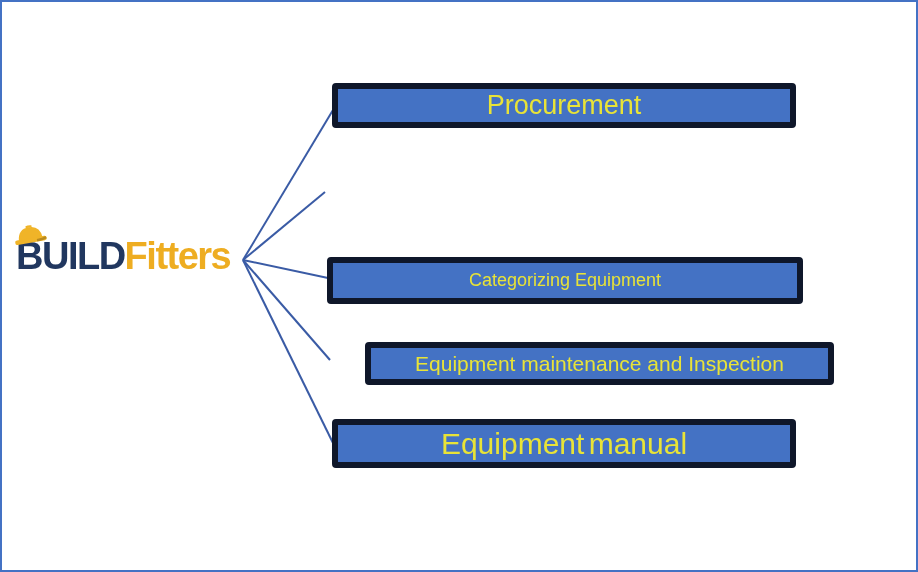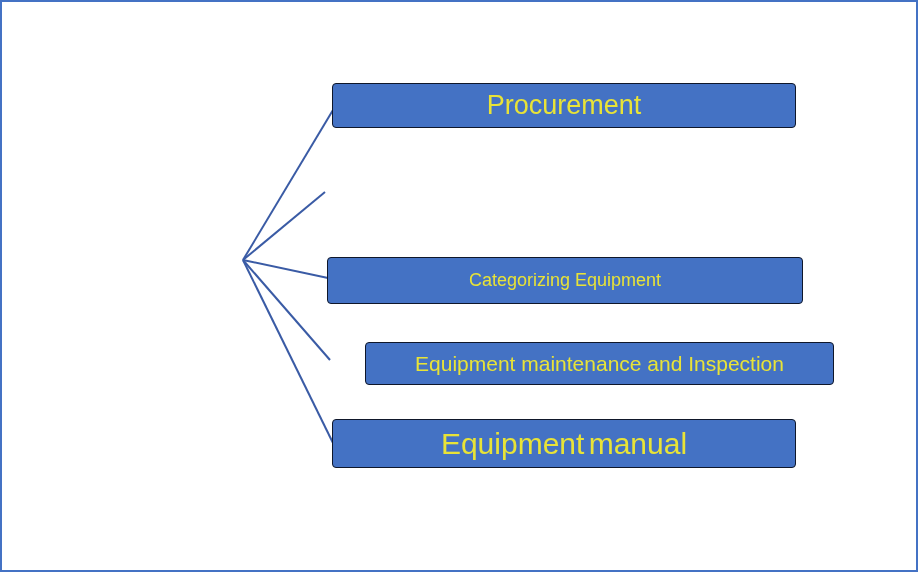--- a/index.html
+++ b/index.html
@@ -46,39 +46,48 @@
     position: absolute;
     left: 0;
     top: 0;
     pointer-events: none;
   }
   
   .node {
     position: absolute;
     box-sizing: border-box;
     background: #4472C4;
-    border: 1px solid #0f172a;
+    border: 6px solid #0f172a;
     border-radius: 4px;
     display: flex;
     align-items: center;
     justify-content: center;
     color: #E8E337;
     text-align: center;
   }
   .node-1 { left: 330px; top:  81px; width: 464px; height: 45px; font-size: 27px; }
   .node-2 { left: 323px; top: 164px; width: 472px; height: 48px; font-size: 27px; }
   .node-3 { left: 325px; top: 255px; width: 476px; height: 47px; font-size: 18px; }
   .node-4 { left: 327px; top: 340px; width: 469px; height: 43px; font-size: 21px; margin-left: 36px; }
   .node-5 { left: 330px; top: 417px; width: 464px; height: 49px; font-size: 30px; word-spacing: -4px; align-items: center; }
 </style>
 </head>
 <body>
 
 <div class="canvas">
 
+  <div class="logo">
+    <svg class="hardhat" width="34" height="22" viewBox="0 0 34 22">
+      <path d="M4,15 Q5,3 16,3 Q27,3 28,15 Z" fill="#F0B428"></path>
+      <path d="M13,3.5 L19,3.5 L19,1.5 Q16,0.5 13,1.5 Z" fill="#F0B428"></path>
+      <rect x="0" y="14" width="32" height="4.5" rx="2.2" fill="#F0B428"></rect>
+      <path d="M22,16 Q28,16 31,14.5 L32,17 Q27,19 22,18.5 Z" fill="#8a671a" opacity="0.55"></path>
+    </svg>
+    <span class="word build">BUILD</span><span class="word fitters">Fitters</span>
+  </div>
 
   <svg class="connectors" width="918" height="572" viewBox="0 0 918 572">
     <g stroke="#3A5BA5" stroke-width="2" fill="none">
       <line x1="241" y1="258" x2="331" y2="108"></line>
       <line x1="241" y1="258" x2="323" y2="190"></line>
       <line x1="241" y1="258" x2="326" y2="276"></line>
       <line x1="241" y1="258" x2="328" y2="358"></line>
       <line x1="241" y1="258" x2="331" y2="441"></line>
     </g>
   </svg>

